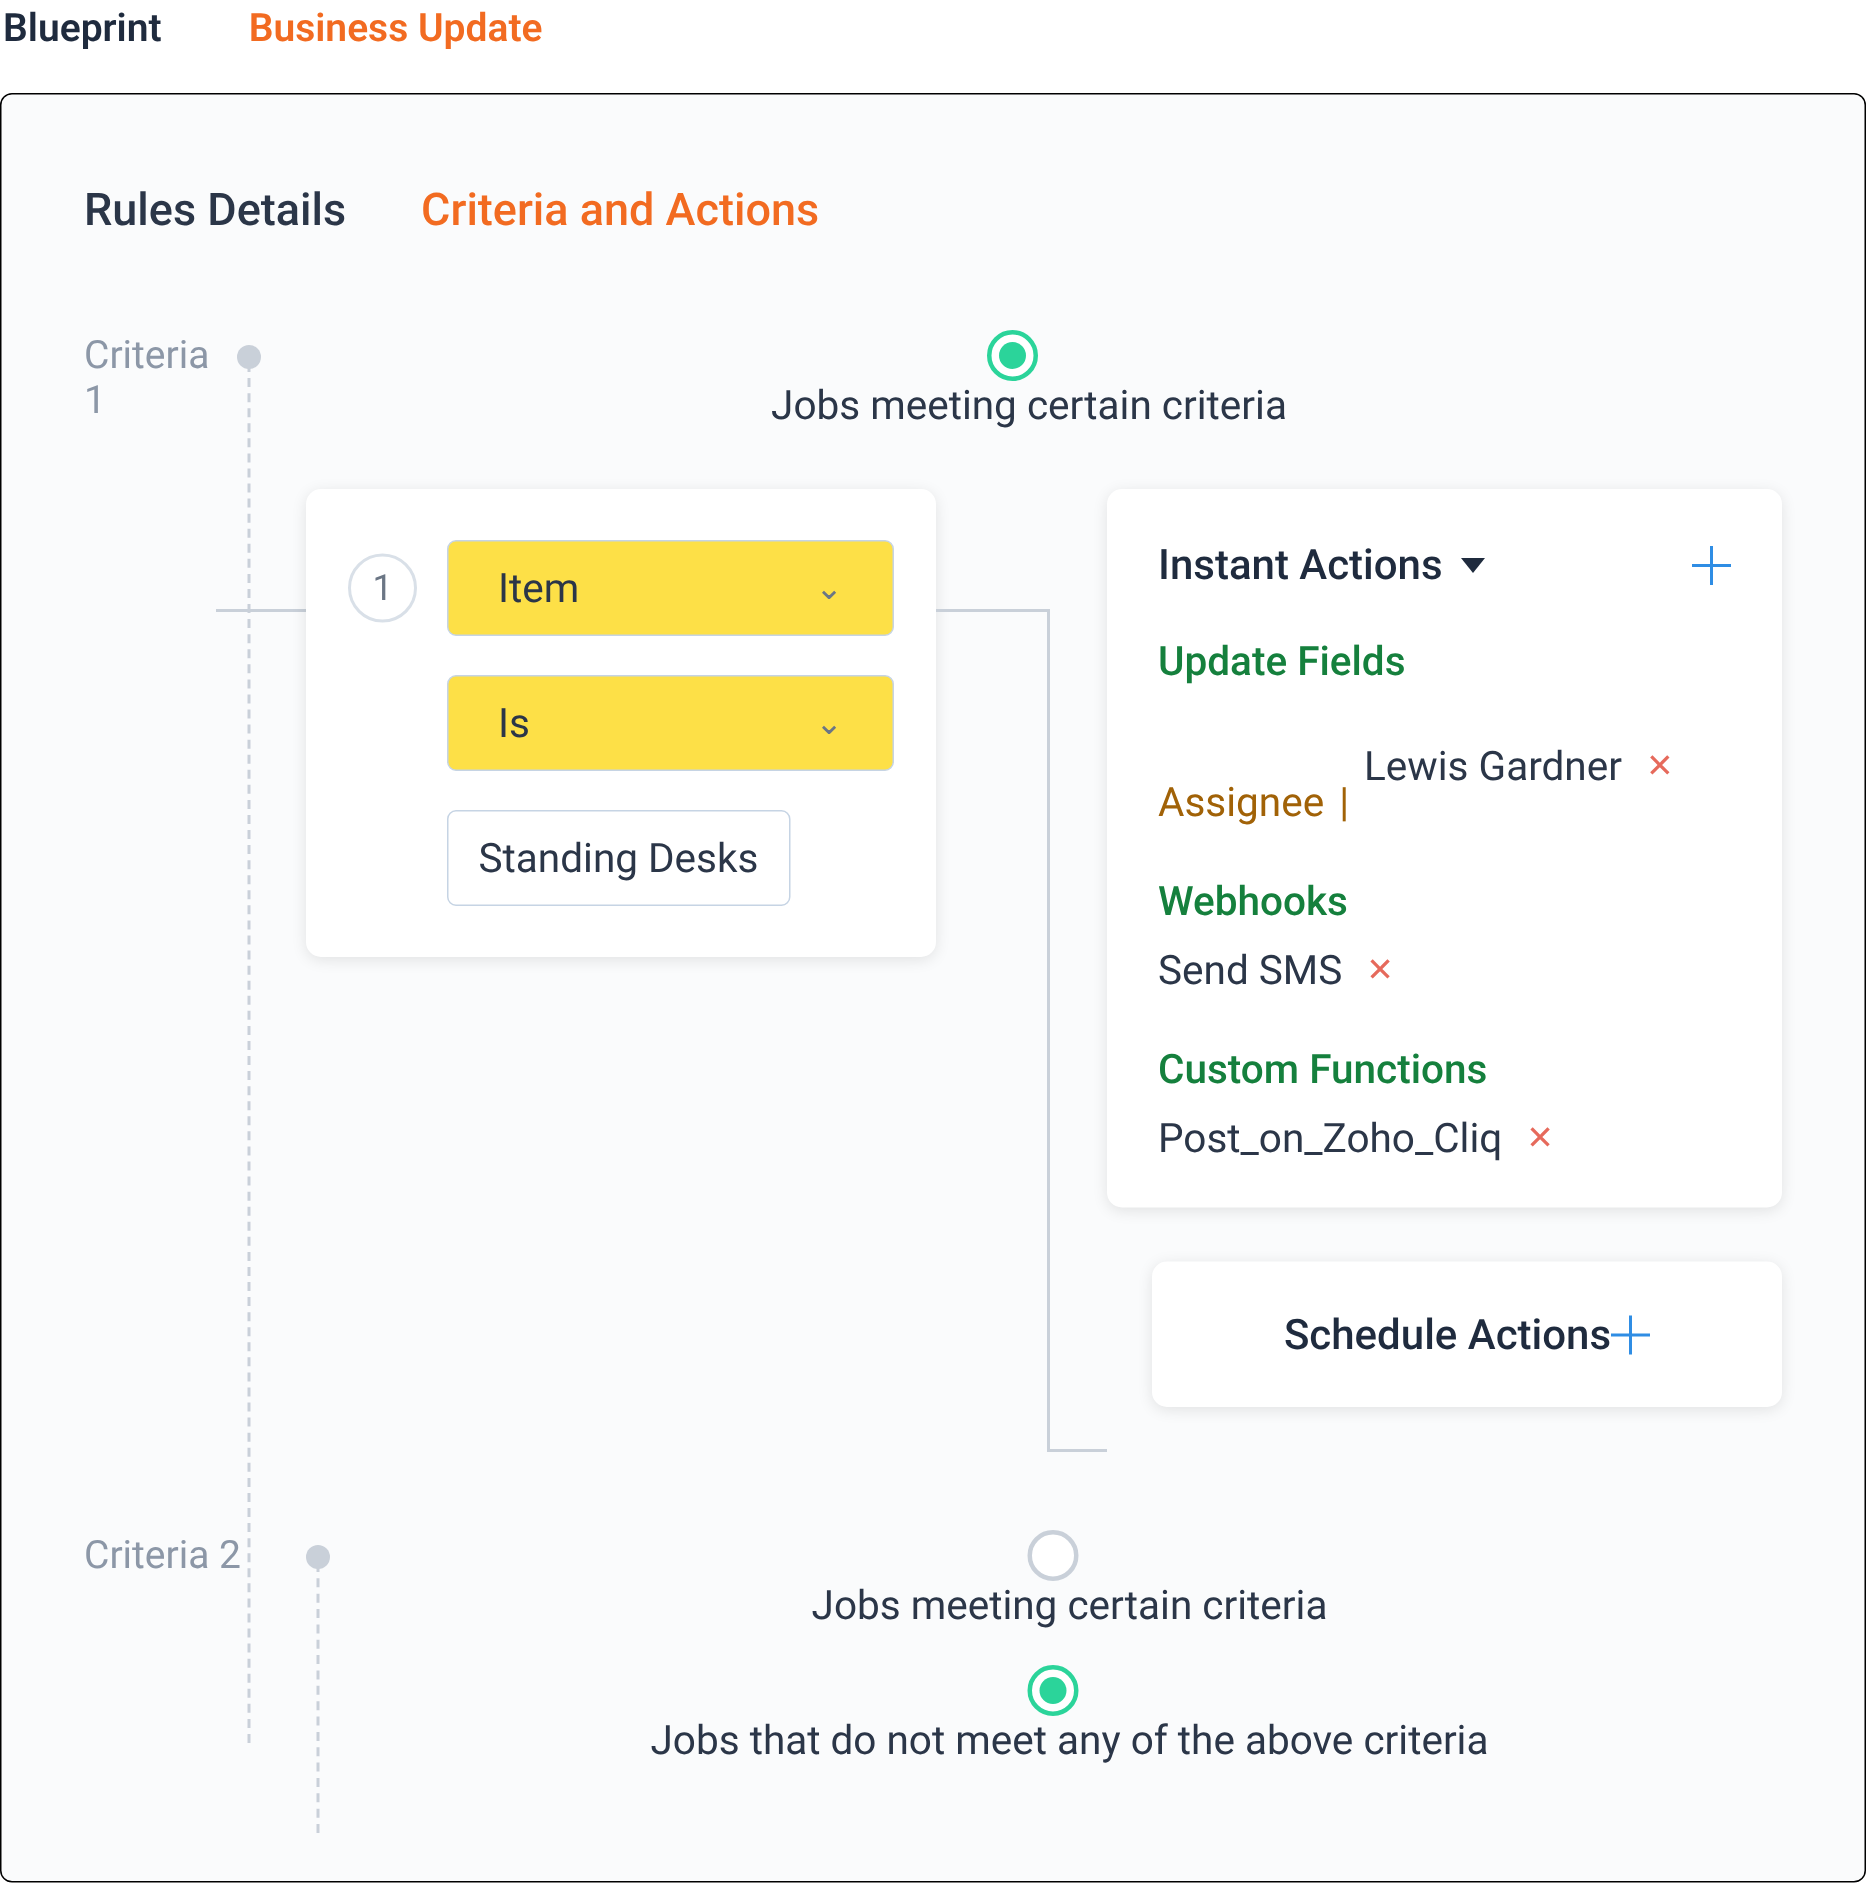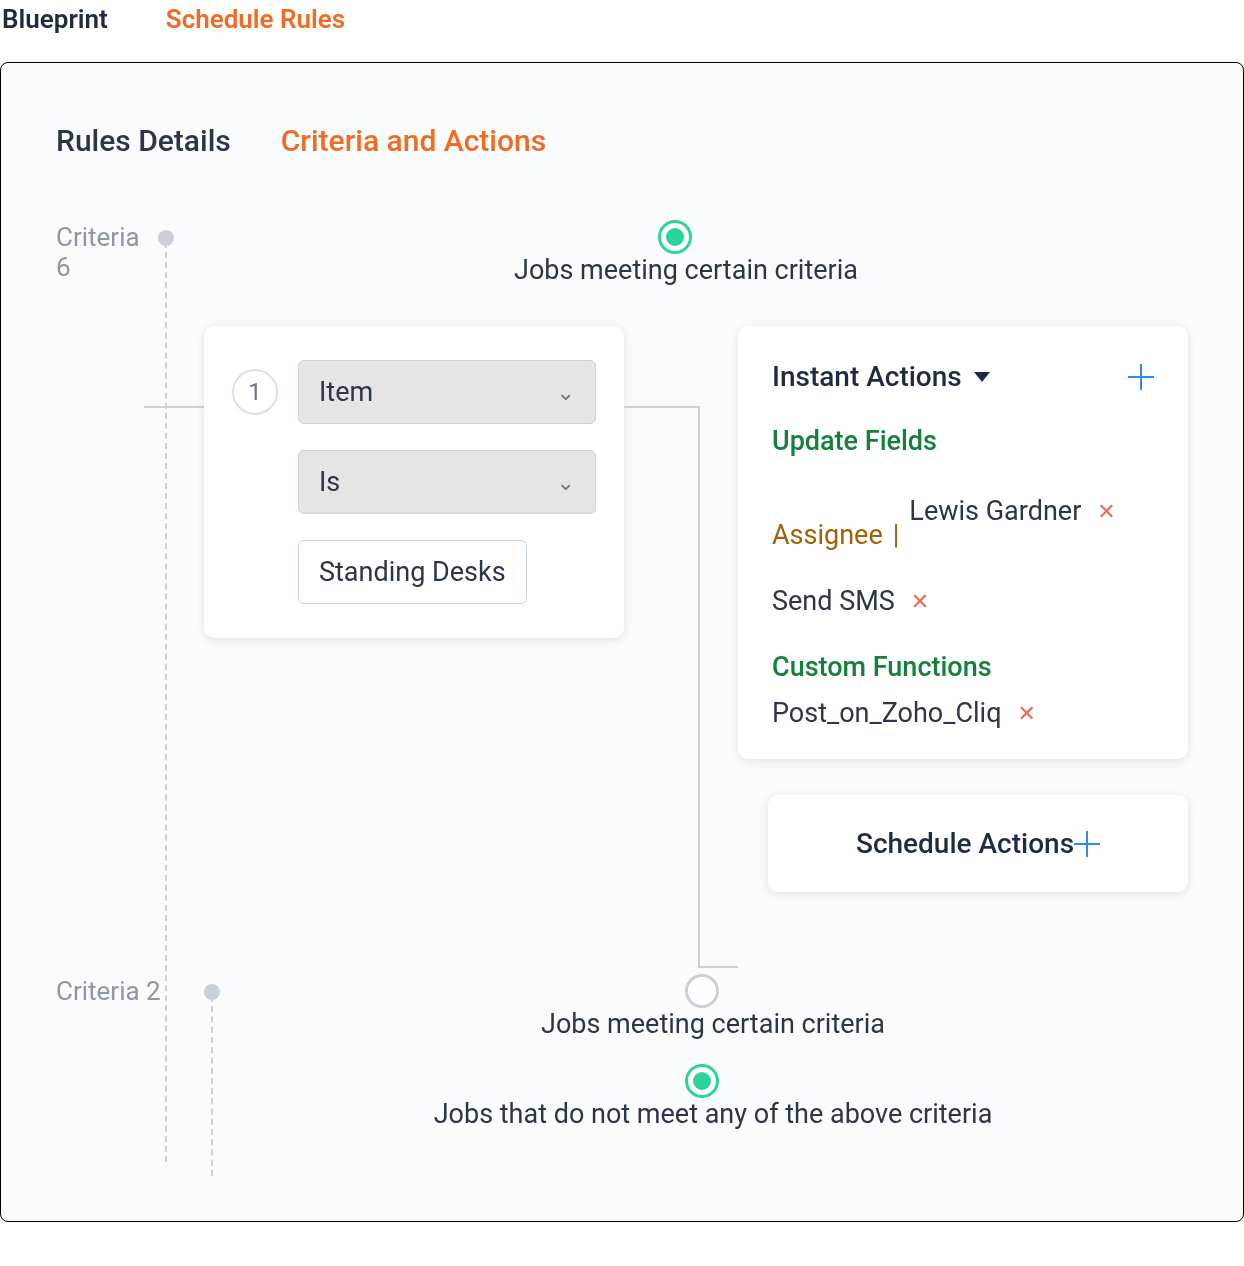--- a/index.html
+++ b/index.html
@@ -23,21 +23,21 @@
   .radio-row:first-child { margin-top: 2px; }
   .radio { width: 34px; height: 34px; border-radius: 50%; border: 3px solid #c9d0d9; background: #fff; margin-right: 22px; flex-shrink: 0; display: flex; align-items: center; justify-content: center; cursor: pointer; }
   .radio.selected { border-color: #2bd49a; }
   .radio.selected .radio-inner { width: 18px; height: 18px; border-radius: 50%; background: #2bd49a; }
   .radio-label { font-size: 27px; color: #2b3648; }
   .flow-area { display: flex; align-items: flex-start; margin-top: 40px; margin-left: -40px; position: relative; padding-bottom: 40px; }
   .conn-left { width: 60px; height: 0; border-top: 2px solid #c9d0d9; margin-top: 80px; }
   .criteria-card { background: #fff; border-radius: 10px; box-shadow: 0 2px 10px rgba(0,0,0,0.10); padding: 34px 28px; width: 420px; display: flex; flex-direction: column; gap: 26px; position: relative; }
   .criteria-card .hdr { display: flex; align-items: center; gap: 20px; }
   .numcircle { width: 46px; height: 46px; border-radius: 50%; border: 2px solid #d9e0e8; display: flex; align-items: center; justify-content: center; font-size: 24px; color: #6b7685; background: #fff; }
-  .sel { border: 1px solid #c6d4e4; border-radius: 6px; height: 64px; display: flex; align-items: center; justify-content: space-between; padding: 0 20px; font-size: 27px; color: #2b3648; cursor: pointer; background: #e5e5e5; flex: 1; }
+  .sel { border: 1px solid #c6d4e4; border-radius: 6px; height: 64px; display: flex; align-items: center; justify-content: space-between; padding: 0 33px; font-size: 27px; color: #2b3648; cursor: pointer; background: #fde047; flex: 1; }
   .sel .chev { color: #6b7685; font-size: 22px; }
   .sel-full { border: 1px solid #c6d4e4; border-radius: 6px; height: 64px; display: flex; align-items: center; padding: 0 20px; font-size: 27px; color: #2b3648; background: #fff; }
   .conn-right { position: relative; width: 74px; }
   .conn-right .h1 { position: absolute; top: 80px; left: 0; width: 100%; border-top: 2px solid #c9d0d9; }
   .conn-right .v1 { position: absolute; top: 80px; left: 100%; width: 0; border-left: 2px solid #c9d0d9; height: 560px; }
   .conn-right .h2 { position: absolute; top: 640px; left: 100%; width: 40px; border-top: 2px solid #c9d0d9; }
   .actions-col { display: flex; flex-direction: column; gap: 36px; margin-left: 40px; }
   .actions-card { background: #fff; border-radius: 10px; box-shadow: 0 2px 10px rgba(0,0,0,0.10); padding: 34px 34px 30px 34px; width: 450px; }
   .actions-header { display: flex; align-items: center; justify-content: space-between; margin-bottom: 32px; }
   .actions-title { display: flex; align-items: center; gap: 12px; font-size: 28px; font-weight: 500; color: #1f2b3e; cursor: pointer; }
@@ -52,32 +52,32 @@
   .muted { color: #a16207; margin-top: 48px; }
   .x-icon { color: #e66a5c; cursor: pointer; font-size: 22px; margin-left: 6px; }
   .schedule-card { background: #fff; border-radius: 10px; box-shadow: 0 2px 10px rgba(0,0,0,0.10); padding: 32px 34px; width: 420px; display: flex; align-items: center; justify-content: center; align-self: flex-end; }
   .schedule-title { font-size: 28px; color: #1f2b3e; font-weight: 500; }
 </style>
 </head>
 <body>
 
 <div class="top-tabs">
   <div class="top-tab inactive">Blueprint</div>
-  <div class="top-tab active">Schedule Rules</div>
+  <div class="top-tab active">Business Update</div>
 </div>
 
 <div class="panel">
 
   <div class="sub-tabs">
     <div class="sub-tab inactive">Rules Details</div>
     <div class="sub-tab active">Criteria and Actions</div>
   </div>
 
   <div class="criteria-row">
-    <div class="criteria-label">Criteria 6</div>
+    <div class="criteria-label">Criteria 1</div>
     <div class="timeline-col">
       <div class="timeline-dot"></div>
       <div class="timeline-line" style="height:920px;"></div>
     </div>
     <div class="content-col">
       <div class="radio-row">
         <div class="radio selected">
             <div class="radio-inner"></div>
           </div>
         <div class="radio-label">Jobs meeting certain criteria</div>
@@ -126,20 +126,21 @@
             </div>
 
             <div class="section-title">Update Fields</div>
             <div class="section-body">
               <span class="muted">Assignee</span>
               <span class="muted">|</span>
               <span>Lewis Gardner</span>
               <span class="x-icon">✕</span>
             </div>
 
+            <div class="section-title">Webhooks</div>
             <div class="section-body">
               <span>Send SMS</span>
               <span class="x-icon">✕</span>
             </div>
 
             <div class="section-title">Custom Functions</div>
             <div class="section-body" style="margin-bottom:0;">
               <span>Post_on_Zoho_Cliq</span>
               <span class="x-icon">✕</span>
             </div>

